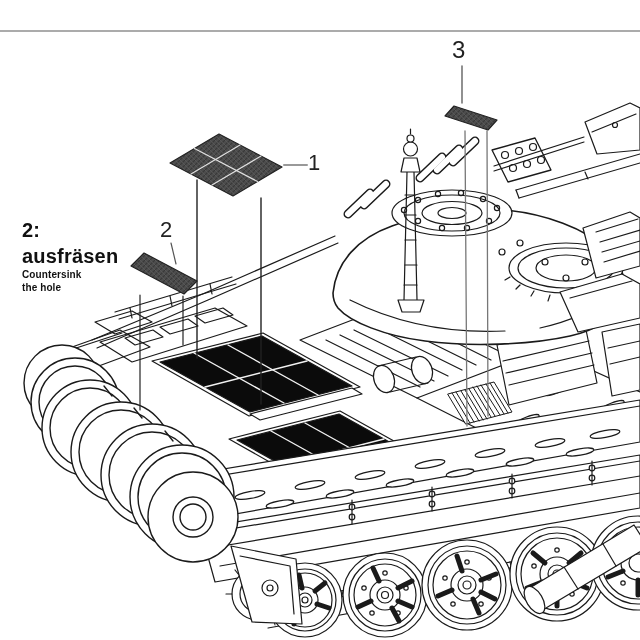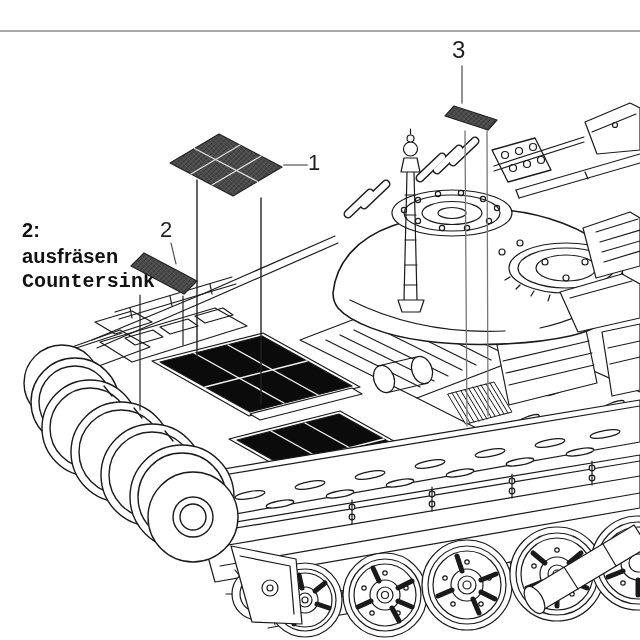--- a/index.html
+++ b/index.html
@@ -2,34 +2,35 @@
 <html><head>
 <meta charset="utf-8">
 <style>
   html,body{margin:0;padding:0;background:#fff;}
   #page{position:relative;width:640px;height:640px;background:#ffffff;overflow:hidden;
         font-family:"Liberation Sans",sans-serif;color:#111;}
   #divider{position:absolute;left:0;top:30px;width:640px;height:2px;background:#ababab;}
   #tank-svg{position:absolute;left:0;top:0;}
   .instr{position:absolute;left:22px;top:218px;line-height:1.28;}
   .instr .de{font-size:20px;font-weight:700;letter-spacing:.2px;}
-  .instr .en{font-size:20px;font-weight:700;letter-spacing:.1px;font-family:Liberation Mono, monospace;}
+  .instr .en{font-size:10px;font-weight:700;letter-spacing:.1px;}
   .callout{position:absolute;font-size:22px;font-weight:400;color:#222;}
 </style>
 </head>
 <body>
 
 <div id="page">
 
   <div id="divider"></div>
 
   <div class="instr">
     <div class="de">2:</div>
     <div class="de">ausfräsen</div>
     <div class="en">Countersink</div>
+    <div class="en">the hole</div>
   </div>
 
   <div class="callout" style="left:308px;top:150px">1</div>
   <div class="callout" style="left:160px;top:217px">2</div>
   <div class="callout" style="left:452px;top:36px;font-size:24px">3</div>
 
   <svg id="tank-svg" width="640" height="640" viewBox="0 0 640 640">
     <defs>
       <pattern id="meshPat" width="5" height="5" patternUnits="userSpaceOnUse">
         <rect width="5" height="5" fill="#4d4d4d"></rect>

